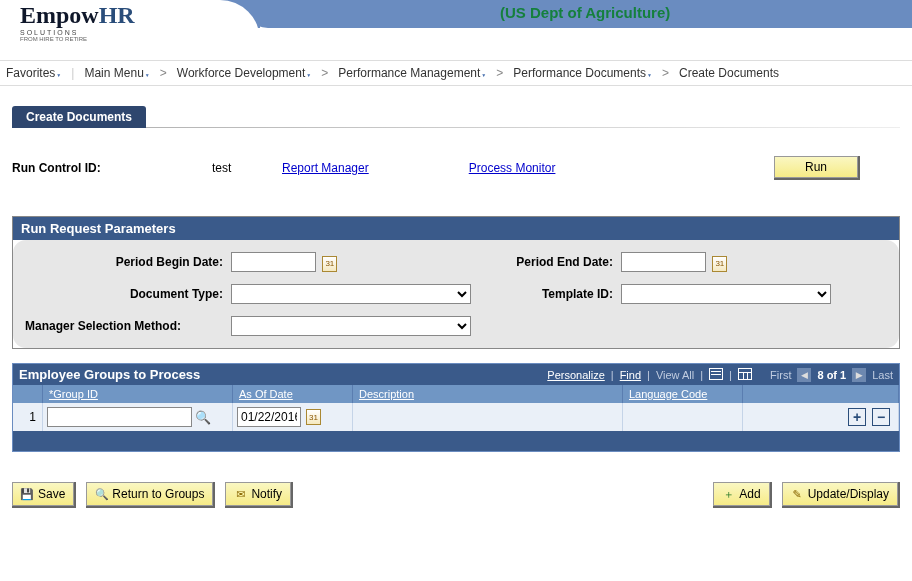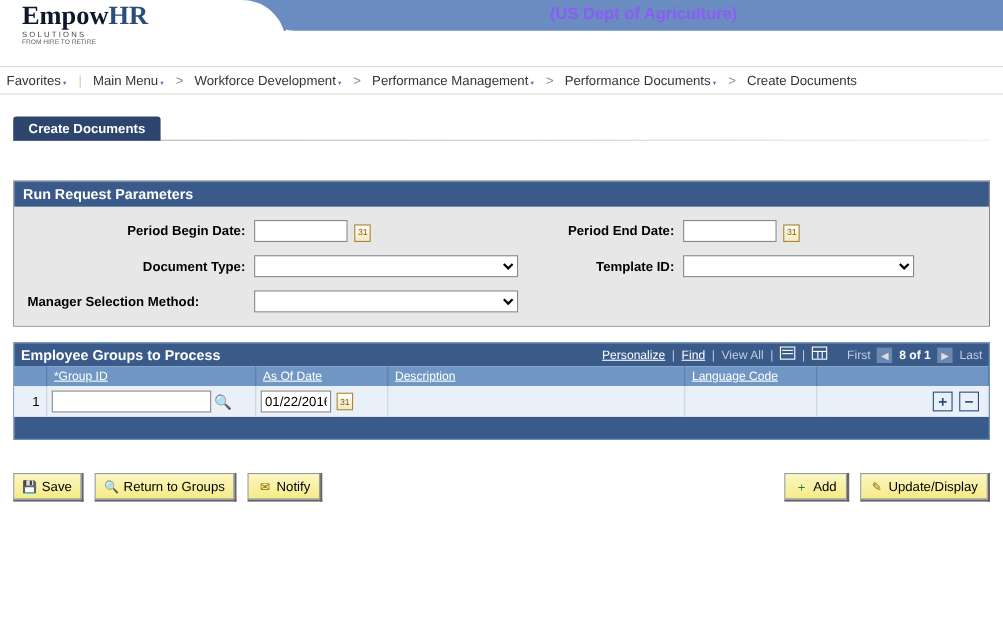--- a/index.html
+++ b/index.html
@@ -1,21 +1,21 @@
 <!DOCTYPE html>
 <html><head>
 <meta charset="utf-8">
 <style>
 * { box-sizing: border-box; margin: 0; padding: 0; }
 body { font-family: Arial, sans-serif; font-size: 12px; background: #fff; width: 912px; }
 .header { height: 60px; position: relative; }
 .header-swoosh { position: absolute; top: 0; left: 240px; right: 0; height: 28px; background: #6a8cc0; border-bottom-left-radius: 30px; display: flex; align-items: center; }
 .header-swoosh-pre { position: absolute; top: 0; left: 200px; width: 60px; height: 28px; background: #6a8cc0; }
 .header-swoosh-mask { position: absolute; top: 0; left: 180px; width: 80px; height: 40px; background: #fff; border-top-right-radius: 40px; }
-.org-title { position: absolute; top: 4px; left: 500px; color: #8b5cf6; font-weight: bold; font-size: 15px; z-index: 2; }
+.org-title { position: absolute; top: 4px; left: 500px; color: #15803d; font-weight: bold; font-size: 15px; z-index: 2; }
 .logo { position: absolute; top: 2px; left: 20px; z-index: 3; }
 .logo-text { font-family: Georgia, serif; font-size: 24px; font-weight: bold; color: #0f172a; }
 .logo-hr { color: #2a4d7a; }
 .logo-sub { font-size: 7px; letter-spacing: 2px; color: #444; }
 .logo-sub2 { font-size: 6px; color: #666; }
 .breadcrumb { border-top: 1px solid #ddd; border-bottom: 1px solid #ddd; padding: 5px 6px; font-size: 12px; color: #333; display: flex; align-items: center; gap: 4px; flex-wrap: wrap; }
 .breadcrumb a { color: #333; text-decoration: none; cursor: pointer; }
 .breadcrumb .sep { color: #888; margin: 0 6px; }
 .breadcrumb .dd { font-size: 5px; color: #4a72b0; margin-left: 1px; }
 .breadcrumb .bar { color: #ccc; margin: 0 6px; }
@@ -24,21 +24,21 @@
 .tab-underline { border-top: 1px solid #aaa; border-image: linear-gradient(to right, #aaa, #eee) 1; margin-top: -1px; }
 .run-row { display: flex; align-items: center; margin-top: 28px; gap: 30px; }
 .run-row .lbl { font-weight: bold; width: 170px; }
 .run-row .val { width: 40px; }
 .run-row a { color: #0000cc; text-decoration: underline; cursor: pointer; }
 .run-btn-wrap { margin-left: auto; margin-right: 40px; }
 .btn-shadow { display: inline-block; border-right: 2px solid #666; border-bottom: 2px solid #666; }
 .btn { background: linear-gradient(#faf7c2, #f6eb87); border: 1px solid #999; padding: 3px 30px; font-size: 12px; cursor: pointer; display: inline-block; }
 .section-box { border: 1px solid #888; margin-top: 36px; }
 .section-hdr { background: #3a5a8a; color: #fff; font-weight: bold; padding: 4px 8px; font-size: 13px; }
-.section-content { background: #e7e7e7; padding: 12px 8px; }
+.section-content { background: #e7e7e7; padding: 12px 8px; border-radius: 13px; }
 .form-grid { display: grid; grid-template-columns: 210px 250px 140px 200px; row-gap: 12px; align-items: center; }
 .form-grid .flabel { font-weight: bold; text-align: right; padding-right: 8px; }
 .form-grid .flabel-left { font-weight: bold; text-align: left; padding-left: 4px; }
 input[type=text] { border: 1px solid #888; padding: 2px 3px; font-size: 12px; height: 20px; }
 select { border: 1px solid #888; height: 20px; font-size: 12px; background: #fff; }
 .date-input { width: 85px; }
 .cal-icon { display: inline-flex; align-items: center; justify-content: center; width: 15px; height: 16px; border: 1px solid #aa8833; background: linear-gradient(#fff, #f5e9c0); font-size: 8px; color: #885500; cursor: pointer; margin-left: 3px; }
 .grid-box { margin-top: 14px; border: 1px solid #6a8cc0; }
 .grid-title { background: #3a5a8a; color: #fff; font-weight: bold; padding: 3px 6px; display: flex; align-items: center; font-size: 13px; }
 .grid-title .tools { margin-left: auto; display: flex; align-items: center; gap: 6px; font-size: 11px; font-weight: normal; }
@@ -109,20 +109,29 @@
   <span class="sep">&gt;</span>
   <a><span>Performance Documents</span><span class="dd">▼</span></a>
   <span class="sep">&gt;</span>
   <a>Create Documents</a>
 </div>
 
 <div class="page-body">
   <div class="tab">Create Documents</div>
   <div class="tab-underline"></div>
 
+  <div class="run-row">
+    <span class="lbl">Run Control ID:</span>
+    <span class="val">test</span>
+    <a>Report Manager</a>
+    <a style="margin-left:70px">Process Monitor</a>
+    <span class="run-btn-wrap">
+      <span class="btn-shadow"><span class="btn">Run</span></span>
+    </span>
+  </div>
 
   <div class="section-box">
     <div class="section-hdr">Run Request Parameters</div>
     <div class="section-content">
       <div class="form-grid">
         <div class="flabel">Period Begin Date:</div>
         <div>
           <input type="text" class="date-input" value="" style="">
           <span class="cal-icon">31</span>
         </div>

